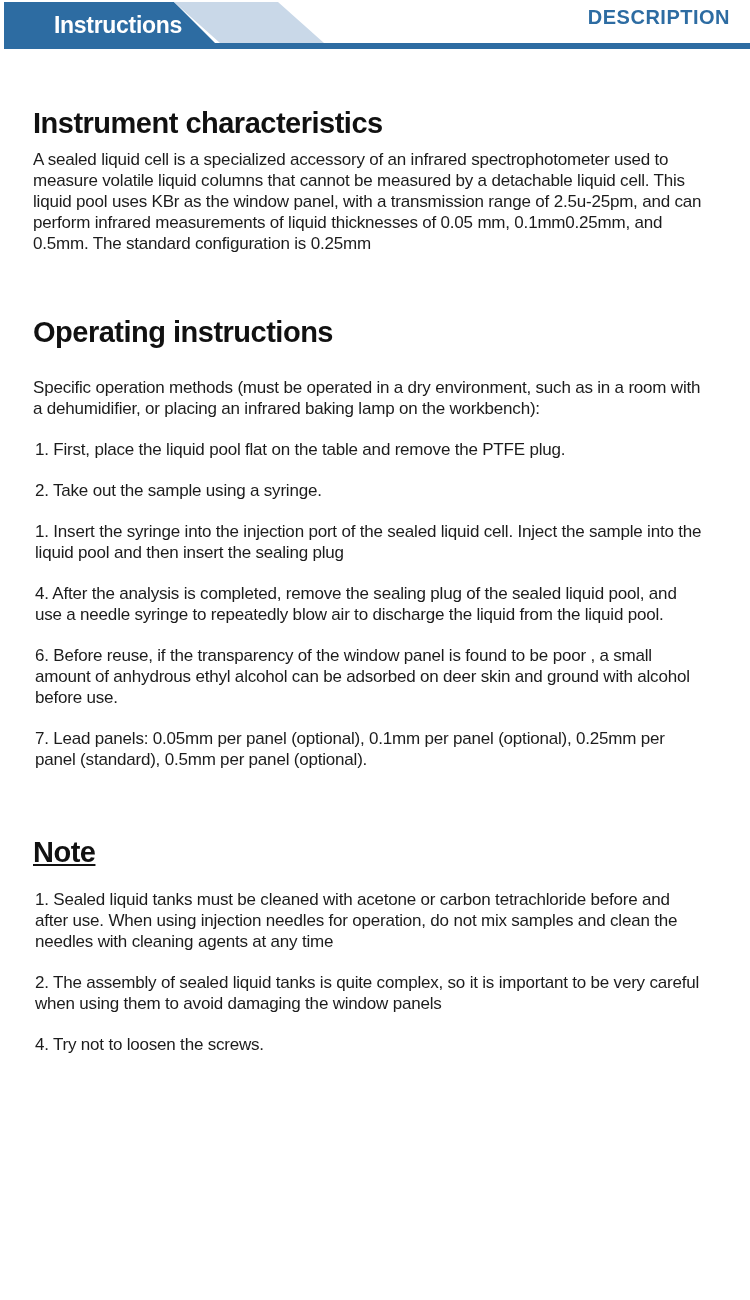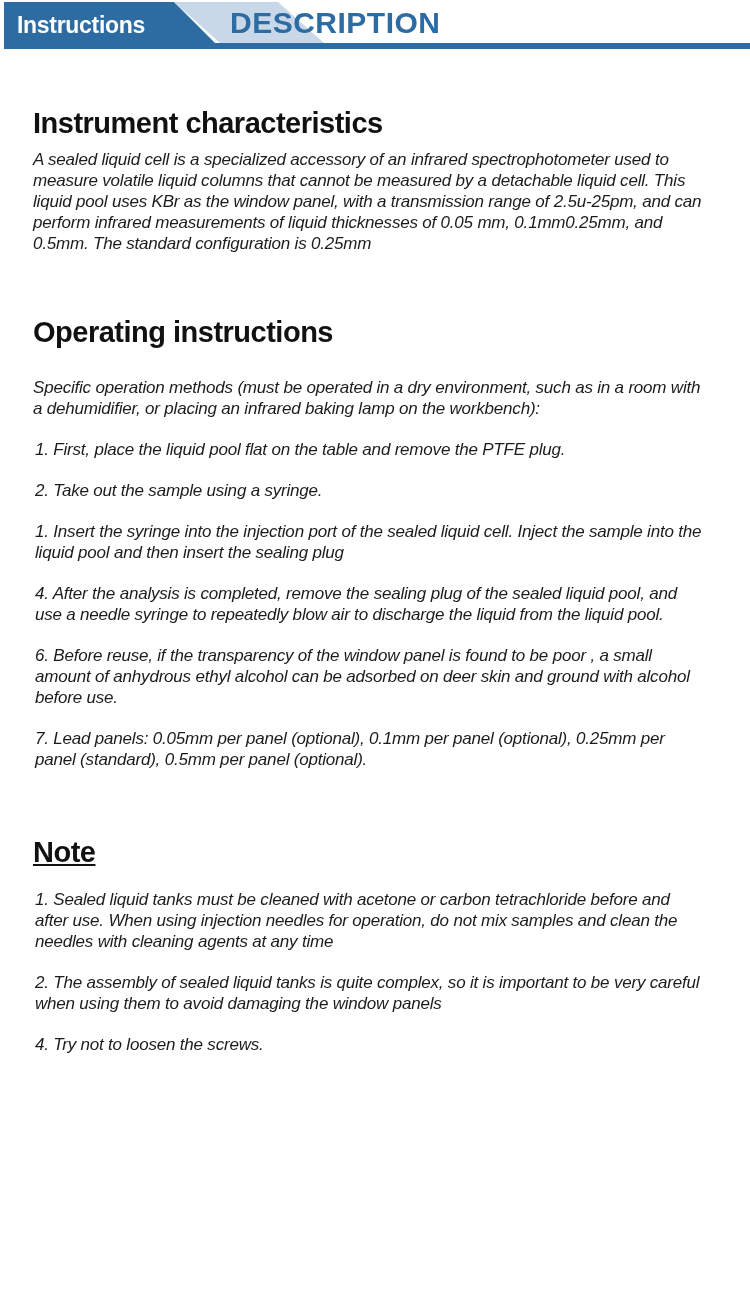--- a/index.html
+++ b/index.html
@@ -31,20 +31,21 @@
   .hdr-tab {
     position: absolute;
     left: 4px;
     top: 2px;
     width: 222px;
     height: 47px;
     background: var(--blue);
     clip-path: polygon(0 0, 170px 0, 217px 100%, 0 100%);
     display: flex;
     align-items: center;
+    padding-left: 37px;
   }
   .hdr-tab span {
     color: #ffffff;
     font-weight: 700;
     font-size: 23px;
     letter-spacing: -0.3px;
     padding-left: 13px;
   }
   .hdr-band {
     position: absolute;
@@ -61,24 +62,24 @@
     right: 0;
     top: 43px;
     height: 6px;
     background: var(--blue);
   }
   .hdr-title {
     position: absolute;
     left: 230px;
     top: 6px;
     width: 500px;
-    text-align: left;
+    text-align: right;
     color: var(--blue);
     font-weight: 700;
-    font-size: 30px;
+    font-size: 20px;
     letter-spacing: 0.5px;
   }
 
   
   .content {
     padding: 0 48px 0 33px;
   }
   .section-heading {
     font-size: 29px;
     font-weight: 700;
@@ -87,21 +88,20 @@
   }
   .sec-1 .section-heading { margin-top: 57px; margin-bottom: 9px; }
   .sec-2 .section-heading { margin-top: 62px; margin-bottom: 28px; }
   .sec-3 .section-heading { margin-top: 66px; margin-bottom: 20px; text-decoration: underline; }
 
   .body-text {
     font-size: 17px;
     line-height: 21px;
     letter-spacing: -0.2px;
     color: var(--ink);
-    font-style: italic;
   }
   .intro { margin-bottom: 0; }
   .lead { margin-bottom: 20px; }
   .item { margin-bottom: 20px; padding-left: 2px; }
   .item:last-child { margin-bottom: 0; }
 </style>
 </head>
 <body>
 
 <div class="page">

